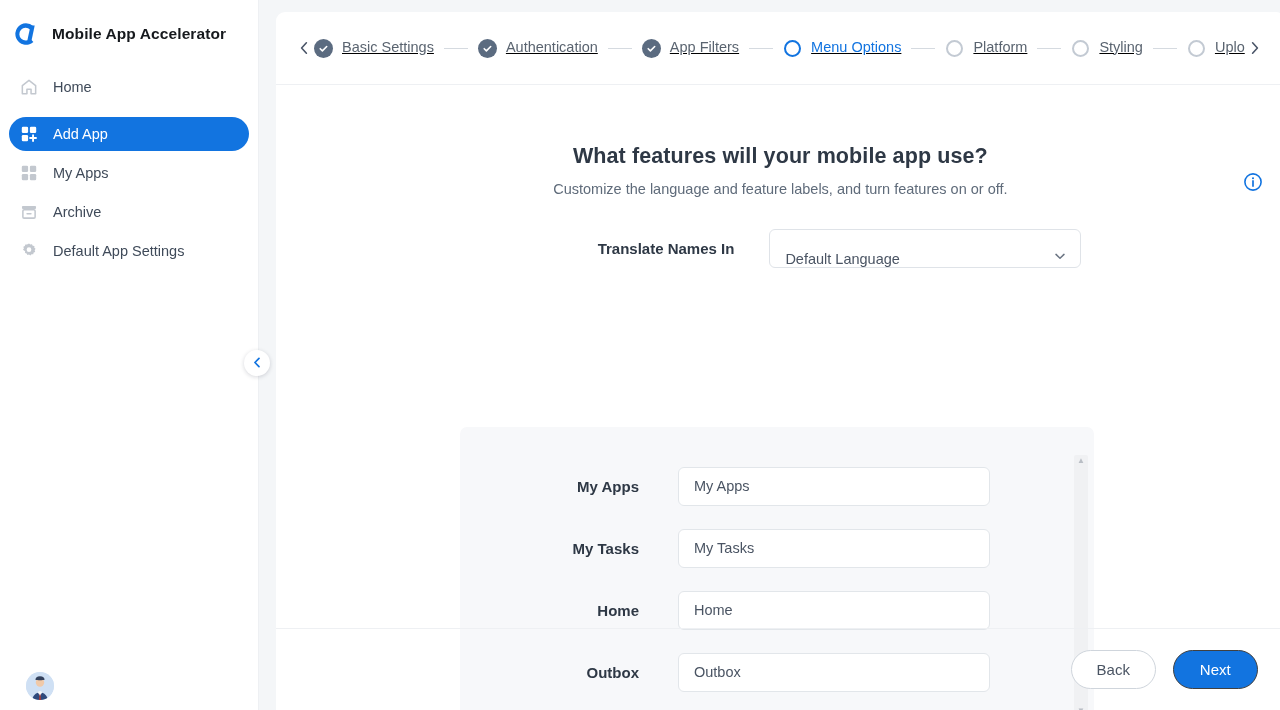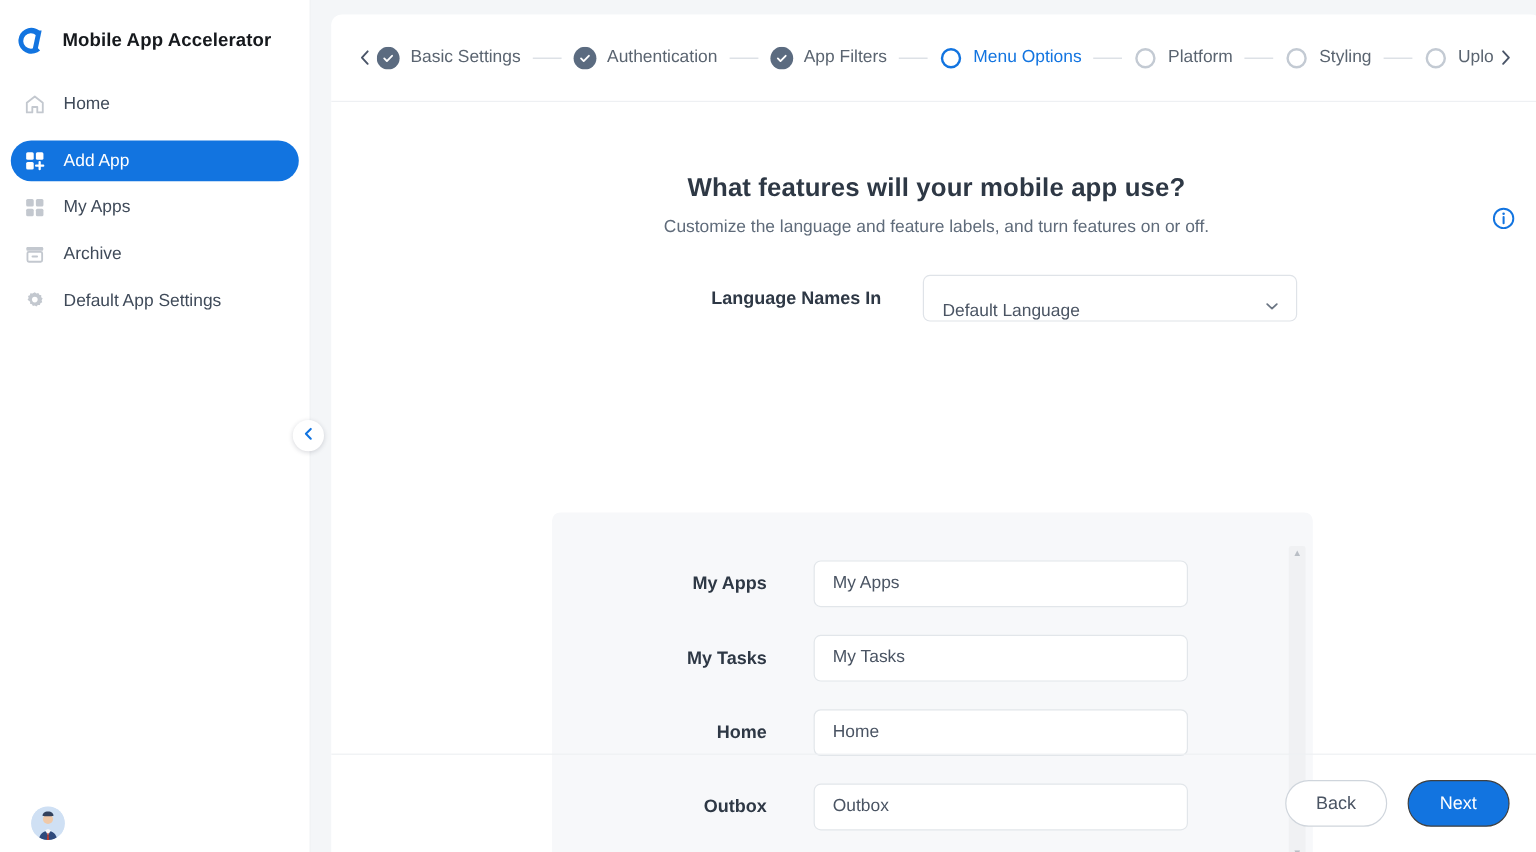--- a/index.html
+++ b/index.html
@@ -91,21 +91,21 @@
     padding: 0 20px 0 18px; gap: 0;
     border-bottom: 1px solid #eef0f3;
     overflow: hidden;
   }
   .step-arrow {
     width: 20px; flex: 0 0 20px;
     display: flex; align-items: center; justify-content: center;
     cursor: pointer; color: #4a5568;
   }
   .steps { display: flex; align-items: center; flex: 1; gap: 0; overflow: hidden; }
-  .step { display: flex; align-items: center; gap: 9px; flex: 0 0 auto; cursor: pointer; }
+  .step { display: flex; align-items: flex-start; gap: 9px; flex: 0 0 auto; cursor: pointer; text-decoration: underline; }
   .step-label { font-size: 14.5px; color: #5a6470; white-space: nowrap; }
   .step.current .step-label { color: #1274e0; }
   .step-mark { width: 19px; height: 19px; flex: 0 0 19px; display: flex; align-items: center; justify-content: center; }
   .circle-done {
     width: 19px; height: 19px; border-radius: 50%;
     background: #5b6b80; display: flex; align-items: center; justify-content: center;
   }
   .circle-open {
     width: 17px; height: 17px; border-radius: 50%;
     border: 2px solid #c3cad3; background: #fff;
@@ -401,21 +401,21 @@
             <circle cx="10" cy="10" r="8.1" fill="none" stroke="#1274e0" stroke-width="1.6"></circle>
             <circle cx="10" cy="6.2" r="1.05" fill="#1274e0"></circle>
             <path d="M10 8.9v5.2" stroke="#1274e0" stroke-width="1.7" stroke-linecap="round"></path>
           </svg>
         </span>
 
         <h1 class="head-title">What features will your mobile app use?</h1>
         <p class="head-sub">Customize the language and feature labels, and turn features on or off.</p>
 
         <div class="lang-row">
-          <span class="lang-label">Language Names In</span>
+          <span class="lang-label">Translate Names In</span>
           <div class="select">
             <span class="select-value">Default Language</span>
             <span>
               <svg width="14" height="14" viewBox="0 0 14 14">
                   <path d="M3 5.4 7 9.2l4-3.8" fill="none" stroke="#6b7583" stroke-width="1.5" stroke-linecap="round" stroke-linejoin="round"></path>
                 </svg>
             </span>
           </div>
         </div>
 

